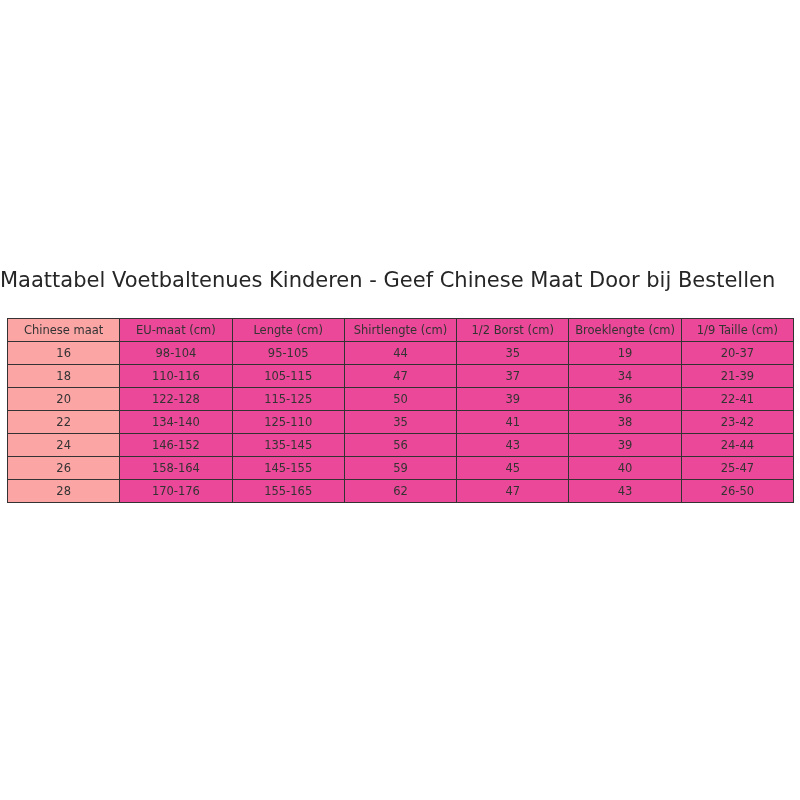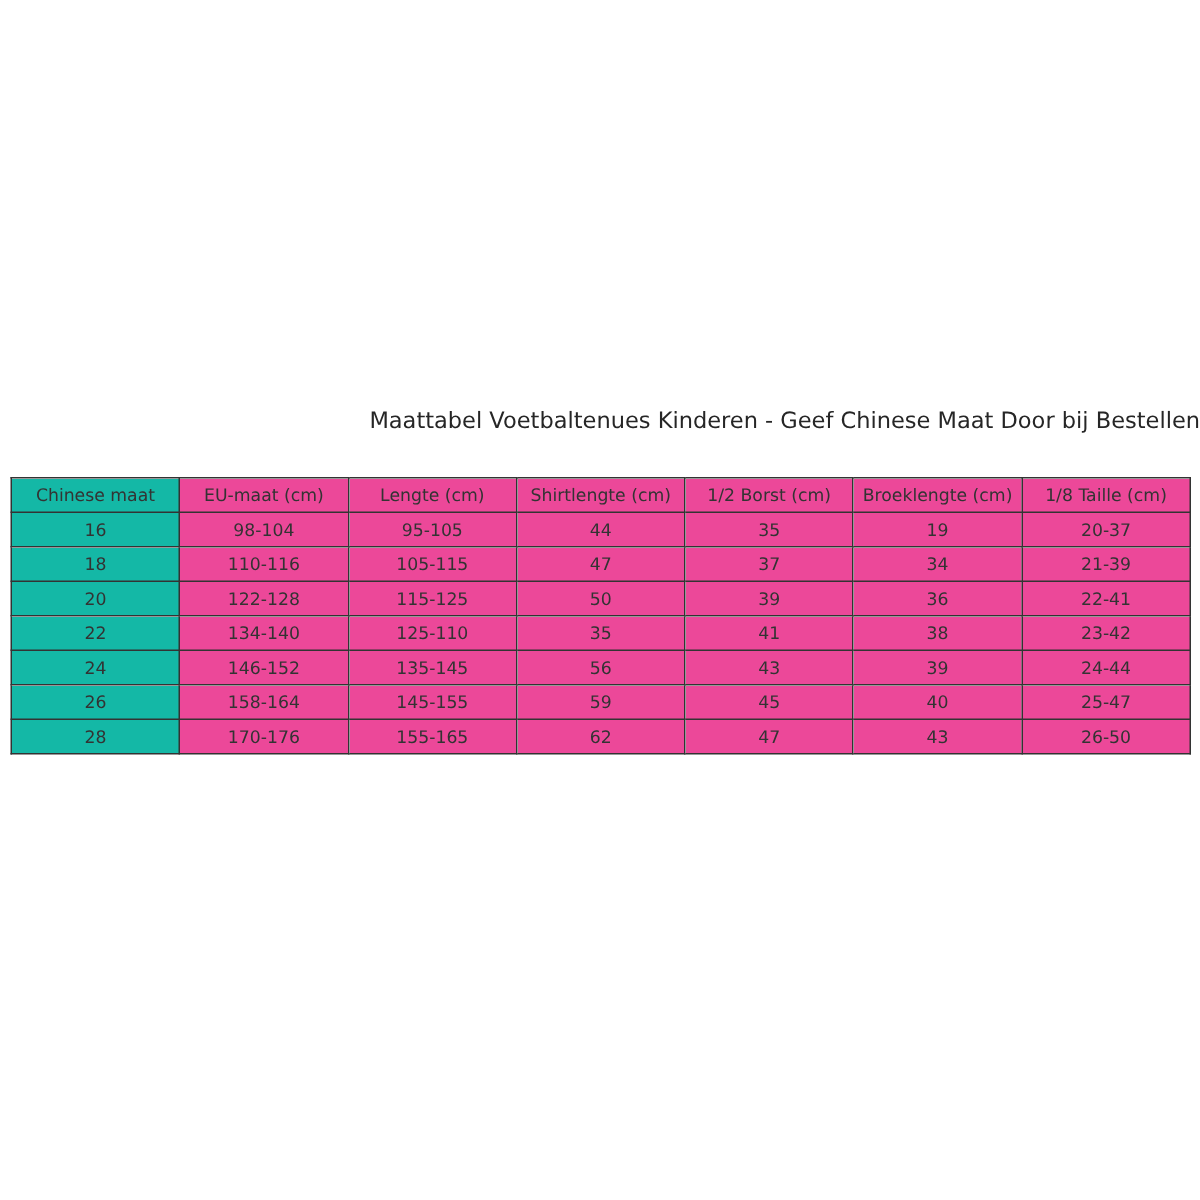--- a/index.html
+++ b/index.html
@@ -14,22 +14,22 @@
     background: #ffffff;
     font-family: "DejaVu Sans", sans-serif;
     color: #262626;
     overflow: hidden;
   }
   #chart-title {
     position: absolute;
     top: 271px;
     left: 0;
     width: 800px;
-    text-align: right;
-    font-size: 15px;
+    text-align: left;
+    font-size: 21px;
     line-height: 18px;
     color: #262626;
     white-space: nowrap;
   }
   #size-table {
     position: absolute;
     left: 7px;
     top: 318px;
     width: 787px;
     border-collapse: collapse;
@@ -43,39 +43,39 @@
     height: 22px;
     padding: 0 2px;
     text-align: center;
     vertical-align: middle;
     font-weight: normal;
     background: #ec4899;
     overflow: hidden;
     white-space: nowrap;
   }
   #size-table .first-col {
-    background: #14b8a6;
+    background: #fca5a5;
   }
 </style>
 </head>
 <body>
 
 <div id="canvas">
   <div id="chart-title">Maattabel Voetbaltenues Kinderen - Geef Chinese Maat Door bij Bestellen</div>
 
   <table id="size-table">
     <thead>
       <tr>
           <th class="first-col">Chinese maat</th>
           <th>EU-maat (cm)</th>
           <th>Lengte (cm)</th>
           <th>Shirtlengte (cm)</th>
           <th>1/2 Borst (cm)</th>
           <th>Broeklengte (cm)</th>
-          <th>1/8 Taille (cm)</th>
+          <th>1/9 Taille (cm)</th>
         </tr>
     </thead>
     <tbody>
         <tr>
           <td class="first-col">16</td>
           <td>98-104</td>
           <td>95-105</td>
           <td>44</td>
           <td>35</td>
           <td>19</td>

